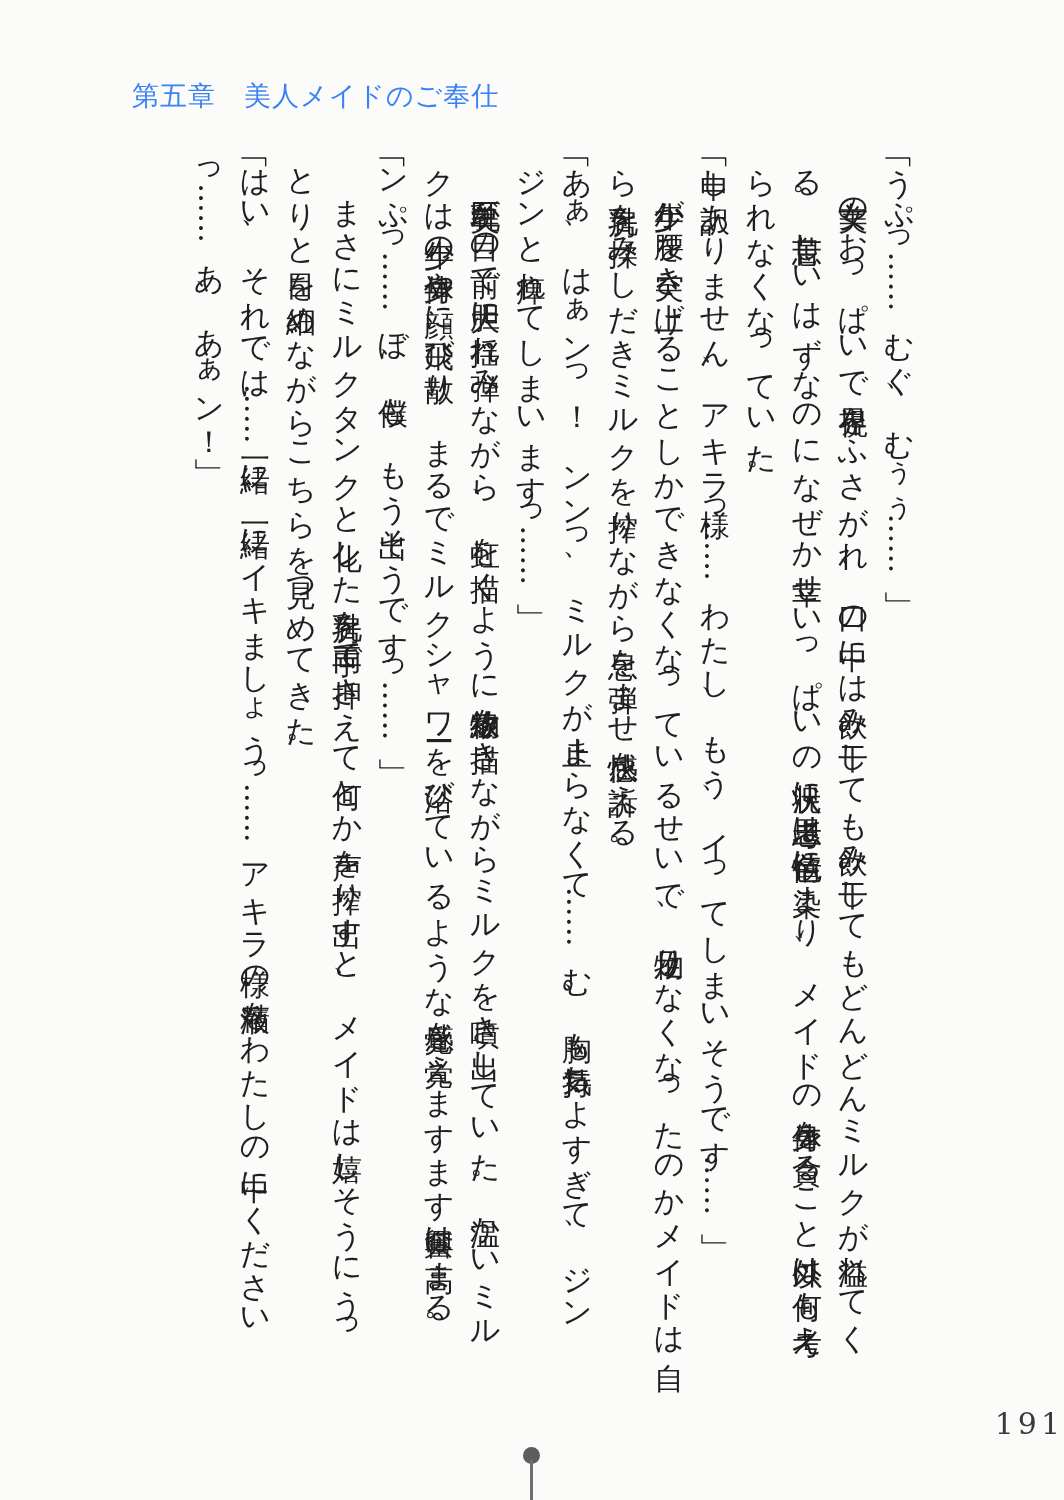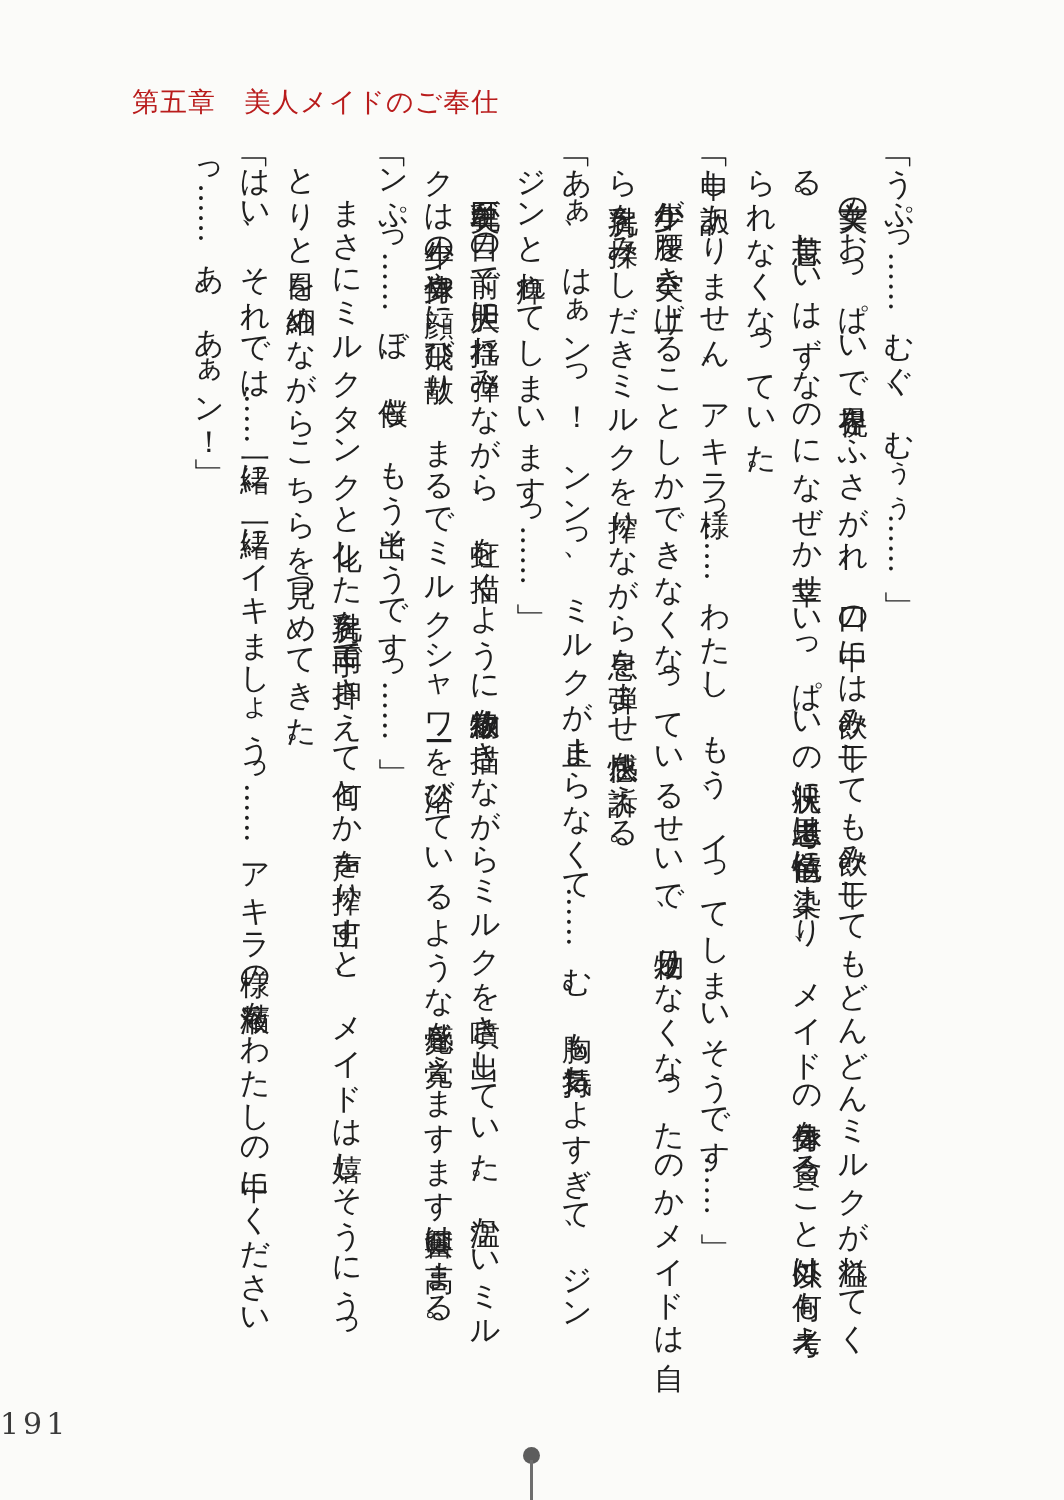--- a/index.html
+++ b/index.html
@@ -8,44 +8,44 @@
     background: #fbfbf9;
     position: relative;
     overflow: hidden;
     font-family: "DejaVu Serif", "Liberation Serif", serif;
     color: #222;
   }
   .page { position: absolute; inset: 0; }
 
   .chapter-header {
     position: absolute;
-    top: 84px; left: 132px;
+    top: 78px; left: 132px;
     font-size: 27px;
     letter-spacing: 1px;
-    color: #b91c1c;
+    color: #3b82f6;
     white-space: pre;
   }
 
   .text-body {
     position: absolute;
     top: 148px; right: 142px;
     height: 1200px;
     writing-mode: vertical-rl;
     text-orientation: mixed;
     font-size: 30px;
     line-height: 46px;
     color: #1f1f1f;
   }
   .text-body p { margin: 0; padding: 0; text-indent: 0; }
   .text-body p.indent { text-indent: 1em; }
 
   .page-number {
     position: absolute;
     top: 1406px; left: 0; right: 0;
-    text-align: left;
+    text-align: right;
     font-size: 30px;
     letter-spacing: 4px;
     color: #3a3a3a;
   }
   .marker-dot {
     position: absolute;
     top: 1447px; left: 50%;
     width: 17px; height: 17px;
     margin-left: -9px;
     border-radius: 50%;

